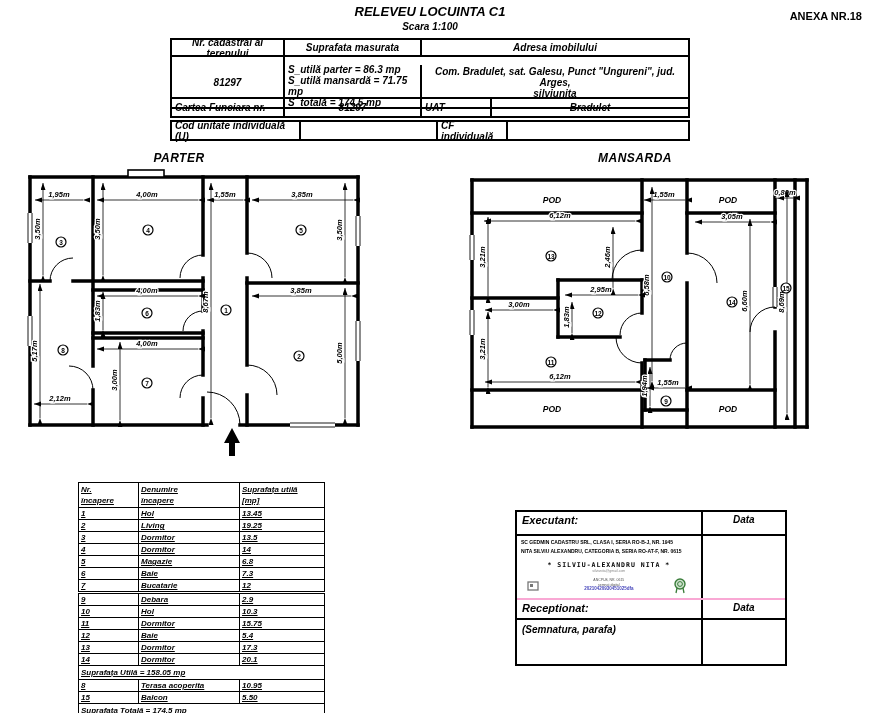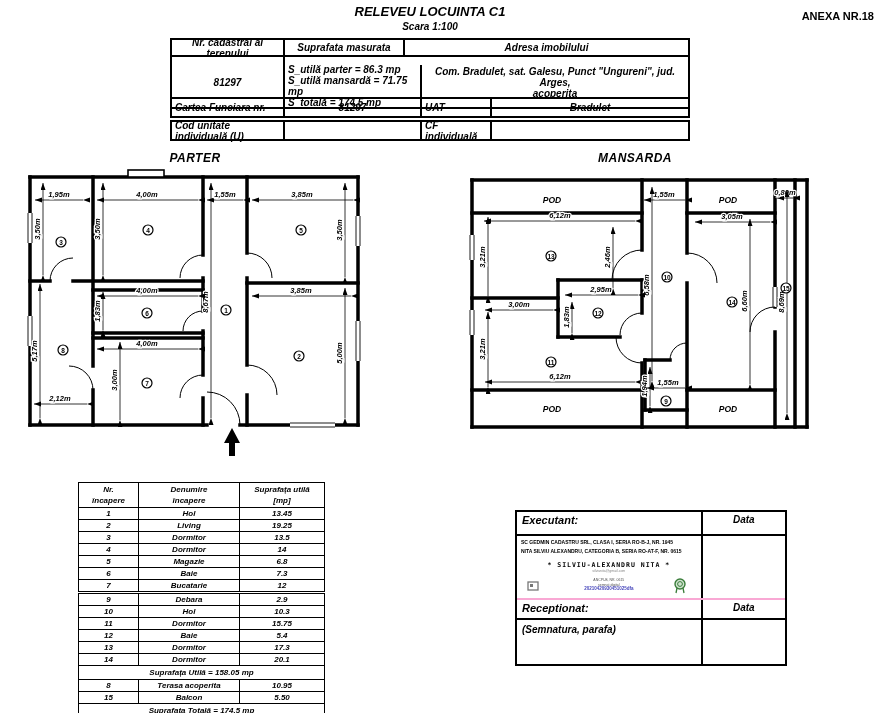--- a/index.html
+++ b/index.html
@@ -4,21 +4,21 @@
 <style>
   html,body{margin:0;padding:0;}
   body{
     width:890px;height:713px;position:relative;background:#fff;
     font-family:"Liberation Sans",sans-serif;color:#000;overflow:hidden;
   }
   .bi{font-weight:bold;font-style:italic;}
   
   .doc-title{position:absolute;left:170px;top:4px;width:520px;text-align:center;font-size:13px;}
   .doc-subtitle{position:absolute;left:170px;top:21px;width:520px;text-align:center;font-size:10px;}
-  .anexa{position:absolute;right:16px;top:10px;font-size:11px;font-weight:bold;}
+  .anexa{position:absolute;right:28px;top:10px;font-size:11px;font-weight:bold;}
   
   .itable{position:absolute;left:170px;border:2px solid #000;display:flex;flex-direction:column;width:520px;box-sizing:border-box;}
   .irow{display:flex;box-sizing:border-box;}
   .icell{border-right:2px solid #000;box-sizing:border-box;display:flex;flex-direction:column;align-items:center;justify-content:center;text-align:center;font-size:10px;line-height:11px;padding:1px 3px;}
   .icell:last-child{border-right:none;}
   .icell.left{align-items:flex-start;text-align:left;}
   .hline{border-bottom:2px solid #000;}
   
   .plan-title{position:absolute;text-align:center;font-size:12px;letter-spacing:.5px;}
   svg text.dim{font-family:"Liberation Sans",sans-serif;font-size:7.5px;font-weight:bold;font-style:italic;
@@ -27,21 +27,21 @@
   svg text.pod{font-family:"Liberation Sans",sans-serif;font-size:8.5px;font-weight:bold;font-style:italic;text-anchor:middle;}
   svg line.w,svg path.w,svg rect.w{stroke:#000;stroke-width:3.5px;fill:none;stroke-linecap:square;}
   svg .w2{stroke:#000;stroke-width:1.6px;fill:#fff;}
   svg .dl{stroke:#000;stroke-width:.8px;}
   svg .d{stroke:#000;stroke-width:1px;fill:none;}
   svg .wn{stroke:#000;stroke-width:.9px;}
   svg .rc{stroke:#000;stroke-width:1.2px;fill:#fff;}
   
   .rtable{position:absolute;left:78px;top:482px;border-collapse:collapse;table-layout:fixed;width:246px;
     font-size:8px;font-weight:bold;font-style:italic;}
-  .rtable td{border:1.4px solid #000;text-align:center;height:11px;padding:0 2px;overflow:hidden;white-space:nowrap;}
+  .rtable td{border:1.4px solid #000;text-align:left;height:11px;padding:0 2px;overflow:hidden;white-space:nowrap;text-decoration:underline;}
   .rtable td.hd{height:24px;line-height:11px;}
   .rtable tr.sep td{border-top:3px double #000;}
   .rtable td.merge{height:13px;}
   
   .stable{position:absolute;left:515px;top:510px;width:272px;border:2px solid #000;box-sizing:border-box;}
   .srow{display:flex;box-sizing:border-box;}
   .scell{box-sizing:border-box;}
   .slabel{font-size:11px;font-weight:bold;font-style:italic;padding:2px 5px;}
   .sdata{width:85px;border-left:2px solid #000;text-align:center;font-size:10px;font-weight:bold;font-style:italic;padding-top:2px;}
   .smain{width:185px;position:relative;}
@@ -55,56 +55,56 @@
 </head>
 <body>
 
 <div class="doc-title bi">RELEVEU LOCUINTA C1</div>
 <div class="doc-subtitle bi">Scara 1:100</div>
 <div class="anexa">ANEXA NR.18</div>
 
 <div class="itable" style="top:38px;">
   <div class="irow hline" style="height:17px;">
     <div class="icell bi" style="width:113px;">Nr. cadastral al terenului</div>
-    <div class="icell bi" style="width:120px;">Suprafata masurata</div>
+    <div class="icell bi" style="width:137px;">Suprafata masurata</div>
     <div class="icell bi" style="flex:1;">Adresa imobilului</div>
   </div>
   <div class="irow" style="height:50px;">
     <div class="icell bi" style="width:113px;">81297</div>
     <div class="icell left bi" style="width:137px;margin-top:8px;">
       <span>S_utilă parter  =  86.3 mp</span>
       <span>S_utilă mansardă  =  71.75 mp</span>
       <span>S_totală =  174.5 mp</span>
     </div>
     <div class="icell bi" style="flex:1;">
       <span>Com. Bradulet, sat. Galesu, Punct "Ungureni", jud. Arges,</span>
-      <span>acoperita</span>
+      <span>silviunita</span>
     </div>
   </div>
 </div>
 
 <div class="itable" style="top:97px;">
   <div class="irow" style="height:17px;">
     <div class="icell left bi" style="width:113px;">Cartea Funciara nr.</div>
     <div class="icell bi" style="width:137px;">81297</div>
     <div class="icell left bi" style="width:70px;">UAT</div>
     <div class="icell bi" style="flex:1;">Bradulet</div>
   </div>
 </div>
 
 <div class="itable" style="top:120px;">
   <div class="irow" style="height:17px;">
-    <div class="icell left bi" style="width:113px;">Cod unitate individuală (U)</div>
+    <div class="icell left bi" style="width:129px;">Cod unitate individuală (U)</div>
     <div class="icell" style="width:137px;"></div>
     <div class="icell left bi" style="width:70px;">CF individuală</div>
     <div class="icell" style="flex:1;"></div>
   </div>
 </div>
 
-<div class="plan-title bi" style="left:25px;top:151px;width:340px;">PARTER</div>
+<div class="plan-title bi" style="left:9px;top:151px;width:340px;">PARTER</div>
 <svg style="position:absolute;left:25px;top:166px;" width="340" height="295" viewBox="0 0 340 295">
   <defs>
     <marker id="pa" markerWidth="8" markerHeight="6" refX="7" refY="2.5" orient="auto" markerUnits="userSpaceOnUse">
       <path d="M0,0 L7,2.5 L0,5 Z" fill="#000"></path>
     </marker>
   </defs>
   <g>
     <line class="w" x1="5" y1="11" x2="333" y2="11"></line>
     <line class="w" x1="5" y1="11" x2="5" y2="259"></line>
     <line class="w" x1="333" y1="11" x2="333" y2="259"></line>

